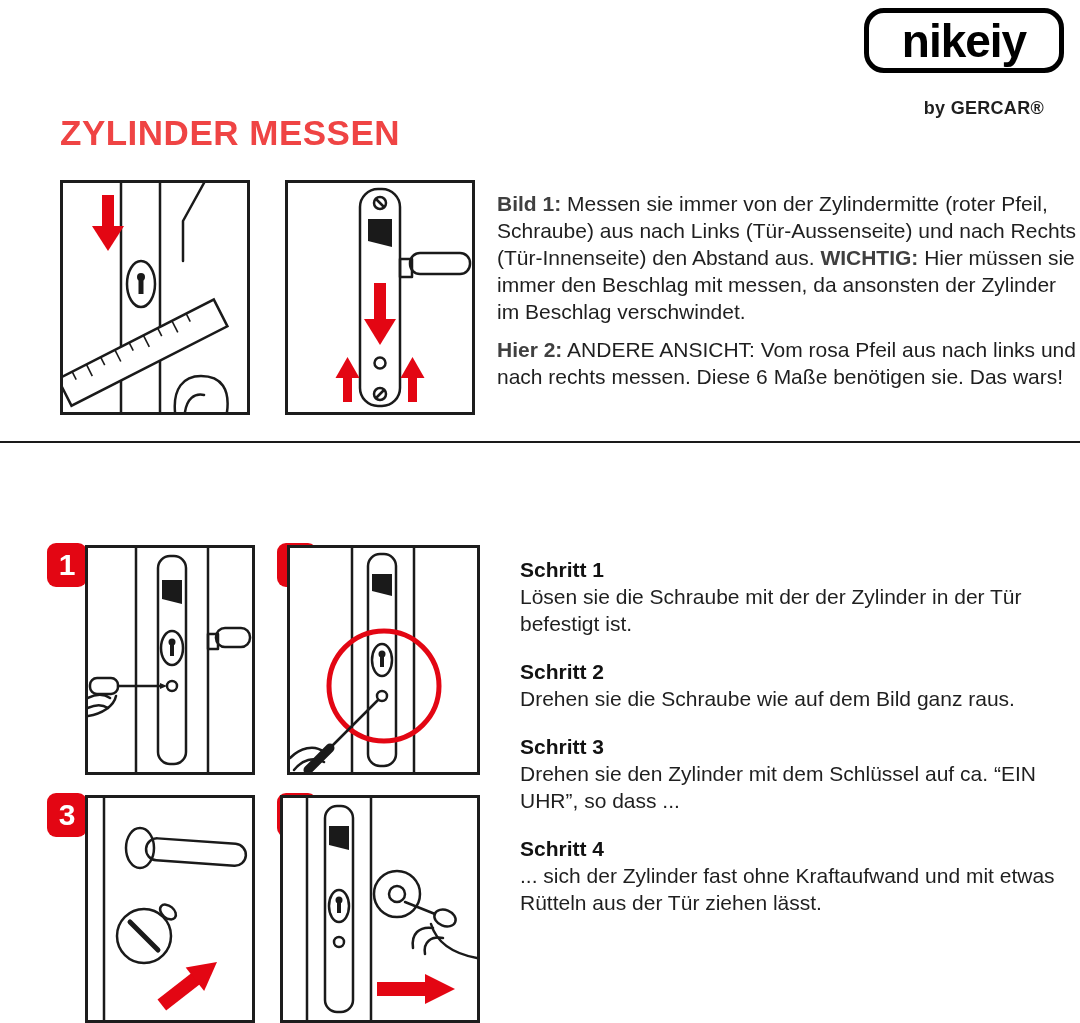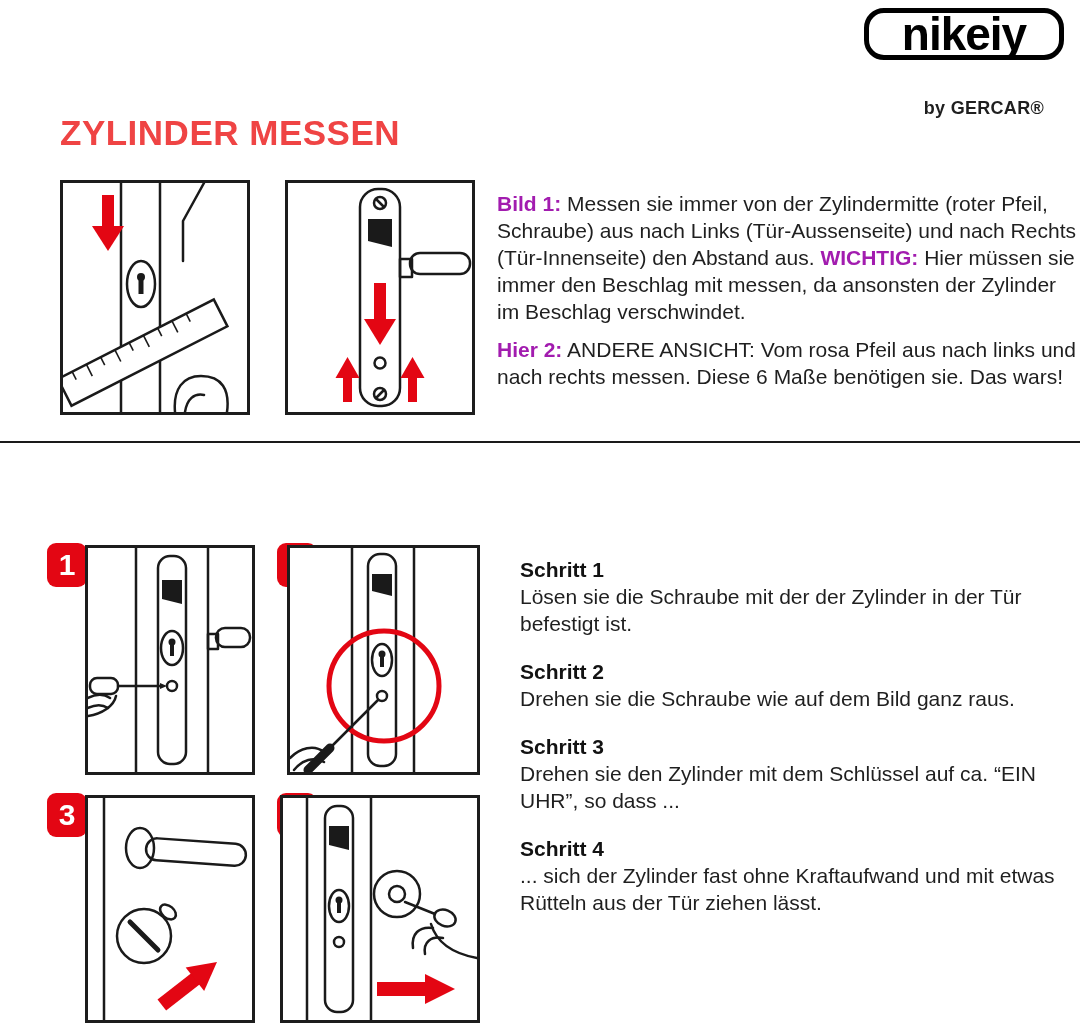--- a/index.html
+++ b/index.html
@@ -2,21 +2,21 @@
 <html><head>
 <meta charset="utf-8">
 <style>
   * { margin:0; padding:0; box-sizing:border-box; }
   html, body { background:#ffffff; }
   body { font-family:"Liberation Sans","DejaVu Sans",sans-serif; }
 
   #canvas { position:relative; width:1080px; height:1023px; background:#ffffff; overflow:hidden; color:#1f1f1f; }
 
   
-  .logo-box { position:absolute; top:8px; right:16px; width:200px; height:52px; border:5px solid #000;
+  .logo-box { position:absolute; top:8px; right:16px; width:200px; height:65px; border:5px solid #000;
               border-radius:20px; display:flex; align-items:center; justify-content:center; background:#fff; }
   .logo-text { font-size:46px; font-weight:800; color:#000; letter-spacing:-1px; line-height:1; }
   .byline { position:absolute; top:98px; right:36px; font-size:18px; font-weight:700; color:#1f1f1f; letter-spacing:.3px; }
 
   
   .heading { position:absolute; left:60px; font-size:35px; font-weight:800; color:#ef4444; letter-spacing:.5px; line-height:42px; }
   #heading-messen { top:112px; }
   #heading-ausbauen { top:478px; }
 
   
@@ -32,21 +32,21 @@
   
   .badge { position:absolute; width:40px; height:44px; background:#e30613; border-radius:9px; color:#fff;
            font-size:30px; font-weight:700; display:flex; align-items:center; justify-content:center; }
   #badge-1 { left:47px;  top:543px; }
   #badge-2 { left:277px; top:543px; }
   #badge-3 { left:47px;  top:793px; }
   #badge-4 { left:277px; top:793px; }
 
   
   .text-col { position:absolute; font-size:21px; line-height:27px; color:#1f1f1f; }
-  .text-col strong { font-weight:700; color:#a21caf; }
+  .text-col strong { font-weight:700; color:#404040; }
   #messen-text { left:497px; top:190px; width:585px; }
   #messen-text p + p { margin-top:11px; }
 
   #steps-col { left:520px; top:556px; width:562px; }
   .step { margin-bottom:21px; }
   .step-label { font-weight:700; color:#121212; font-size:21px; line-height:27px; }
   .step-text { font-size:21px; line-height:27px; }
 
   .divider { position:absolute; left:0; top:441px; width:1080px; height:2px; background:#1a1a1a; }
 

